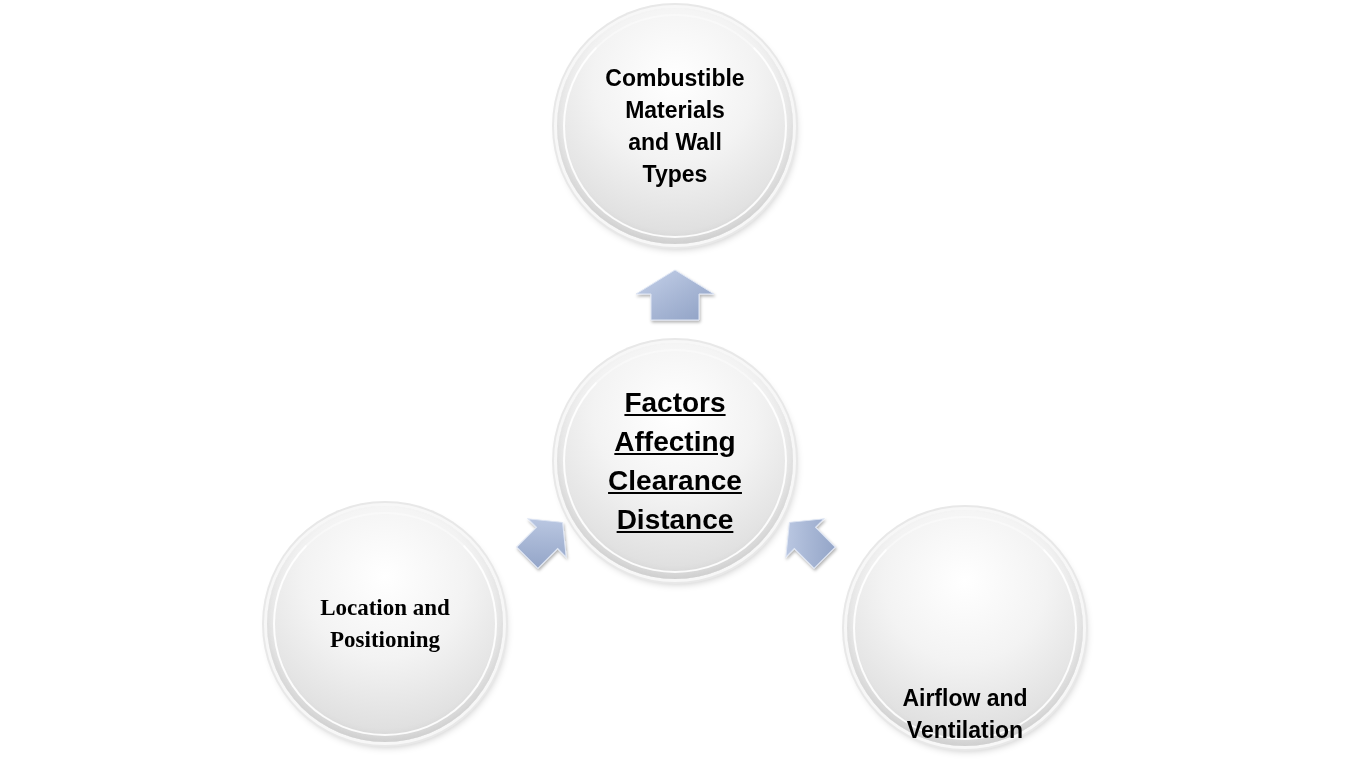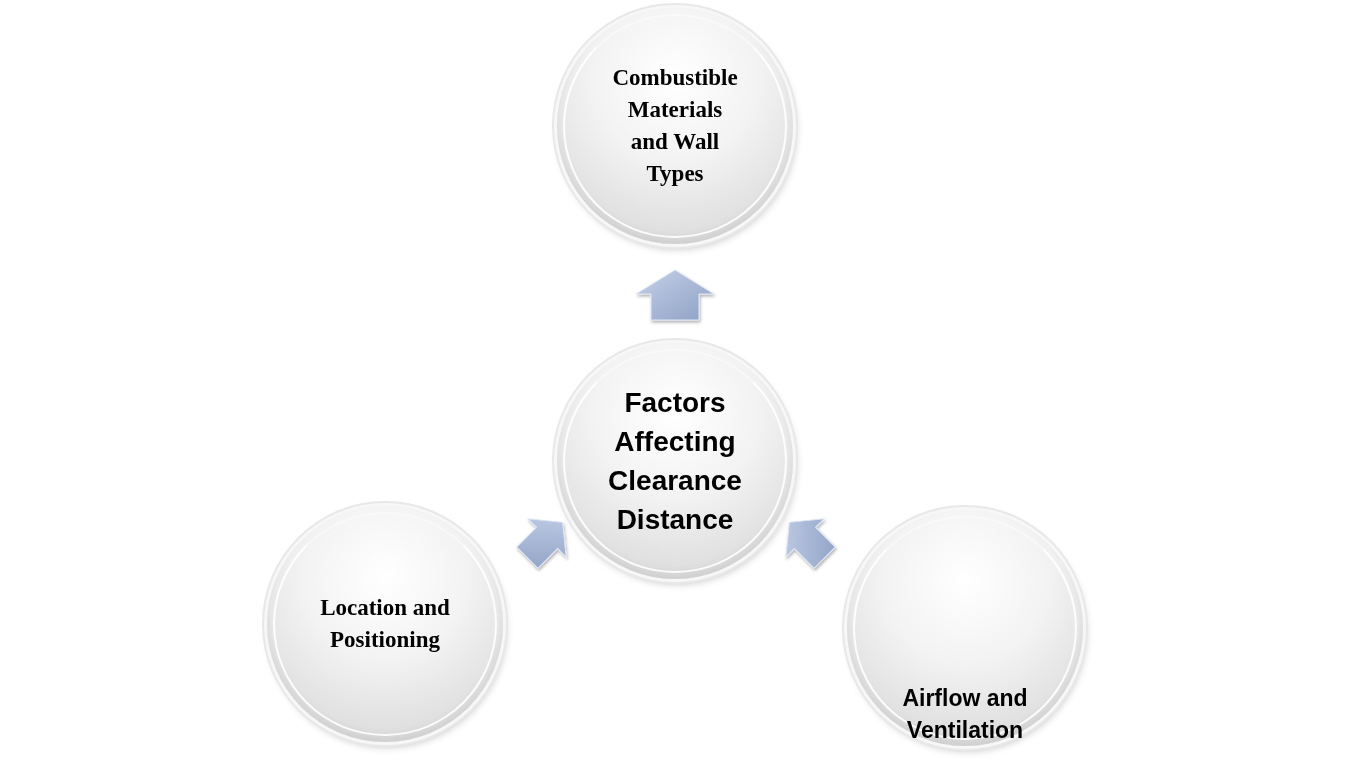--- a/index.html
+++ b/index.html
@@ -13,22 +13,22 @@
     box-shadow: 0 0 0 3px #f7f7f7, 0 0 0 5px #e8e8e8, 2px 4px 8px rgba(0,0,0,0.28), inset 0 -6px 10px rgba(0,0,0,0.06);
     display: flex; align-items: center; justify-content: center; text-align: center;
   }
   .node::before {
     content: ""; position: absolute; left: 6px; top: 6px; right: 6px; bottom: 6px; border-radius: 50%;
     border: 2px solid rgba(255,255,255,0.9); border-top-color: rgba(255,255,255,0.4);
     pointer-events: none;
   }
   .label { position: relative; font-weight: bold; color: #000; font-size: 23px; line-height: 32px; padding: 0 18px; }
   .center .label { font-size: 28px; line-height: 39px; }
-  #n-top { left: 557px; top: 8px; font-family: Liberation Serif, serif; }
-  #n-center { left: 557px; top: 343px; }
+  #n-top { left: 557px; top: 8px; }
+  #n-center { left: 557px; top: 343px; text-decoration: underline; }
   #n-left { left: 267px; top: 506px; font-family: Liberation Serif, serif; }
   #n-right { left: 847px; top: 510px; align-items: flex-end; }
   svg.arrows { position: absolute; left: 0; top: 0; }
 </style>
 </head>
 <body>
 
 <svg class="arrows" width="1350" height="760">
   <defs>
     <linearGradient id="arrowGrad" x1="0" y1="0" x2="1" y2="1">

